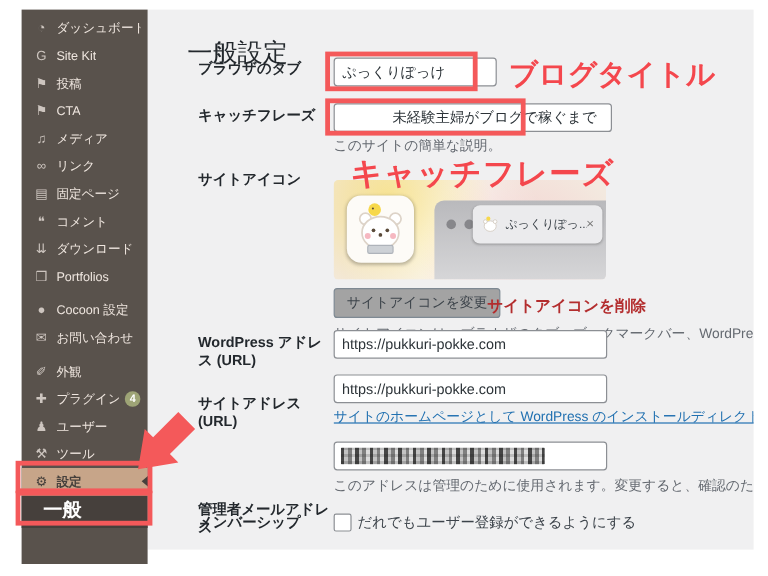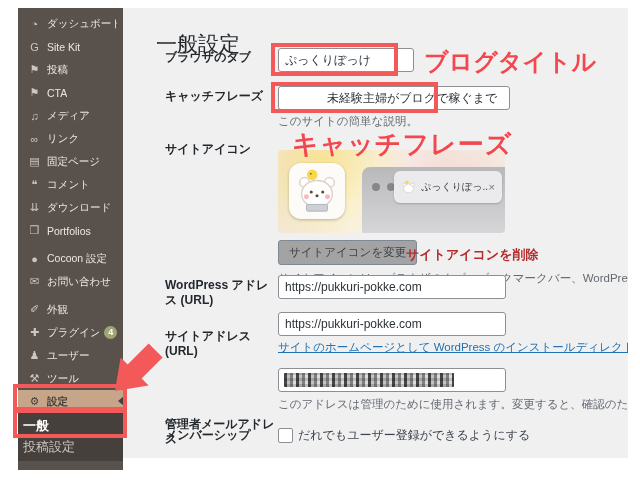--- a/index.html
+++ b/index.html
@@ -18,21 +18,21 @@
   .mi .ic{width:15px;font-size:11px;color:#cdc5bf;flex:0 0 15px;text-align:center;margin-right:5px;}
   .mi .lbl{white-space:nowrap;overflow:hidden;}
   .mi.gap{margin-top:5px;}
   .mi.active{background:#c7a589;color:#46403c;font-weight:bold;}
   .mi.active .ic{color:#46403c;}
   .mi.active .pointer{position:absolute;right:-1px;top:6px;width:0;height:0;
     border-top:5px solid transparent;border-bottom:5px solid transparent;border-right:6px solid #46403c;}
   .badge{margin-left:5px;background:#9ea476;color:#fff;border-radius:50%;width:13px;height:13px;
     font-size:9px;line-height:13px;text-align:center;font-weight:bold;}
   .submenu{background:#46403c;padding:2px 0 4px 0;}
-  .smi{height:21px;line-height:21px;padding-left:5px;font-size:13px;color:#cdc5bf;cursor:pointer;}
+  .smi{height:21px;line-height:21px;padding-left:18px;font-size:16px;color:#cdc5bf;cursor:pointer;}
   .smi.current{color:#ffffff;font-weight:bold;}
   
   .h1{position:absolute;left:156px;top:16px;font-size:21px;color:#23282d;font-weight:400;}
   .flabel{position:absolute;left:165px;width:112px;font-size:12px;font-weight:bold;color:#23282d;line-height:15px;}
   .tinput{position:absolute;height:24px;background:#fff;border:1px solid #8c8f94;border-radius:3px;
     font-size:12px;color:#2c3338;padding:0 6px;box-sizing:border-box;font-family:"Liberation Sans",sans-serif;}
   .help{position:absolute;font-size:11.5px;color:#646970;white-space:nowrap;overflow:hidden;}
   .bluelink{position:absolute;font-size:11.5px;color:#2271b1;text-decoration:underline;white-space:nowrap;overflow:hidden;cursor:pointer;}
   .btn-secondary{position:absolute;height:25px;background:#a3a3a3;border:1px solid #7e8993;border-radius:3px;
     font-size:11.5px;color:#3c434a;padding:0 10px;cursor:pointer;font-family:"Liberation Sans",sans-serif;}
@@ -140,21 +140,20 @@
         <span class="ic">⚒</span>
         <span class="lbl">ツール</span>
       </div>
     <div class="mi active">
         <span class="ic">⚙</span>
         <span class="lbl">設定</span>
         <span class="pointer"></span>
       </div>
     <div class="submenu">
       <div class="smi current">一般</div>
-      <div class="smi">投稿設定</div>
     </div>
   </div>
 </div>
 
 <h1 class="h1">一般設定</h1>
 
 <div class="flabel" style="top:50px;">ブラウザのタブ</div>
 <input class="tinput" style="left: 278px; top: 48px; width: 136px;" value="ぷっくりぽっけ">
 
 <div class="flabel" style="top:89px;">キャッチフレーズ</div>

